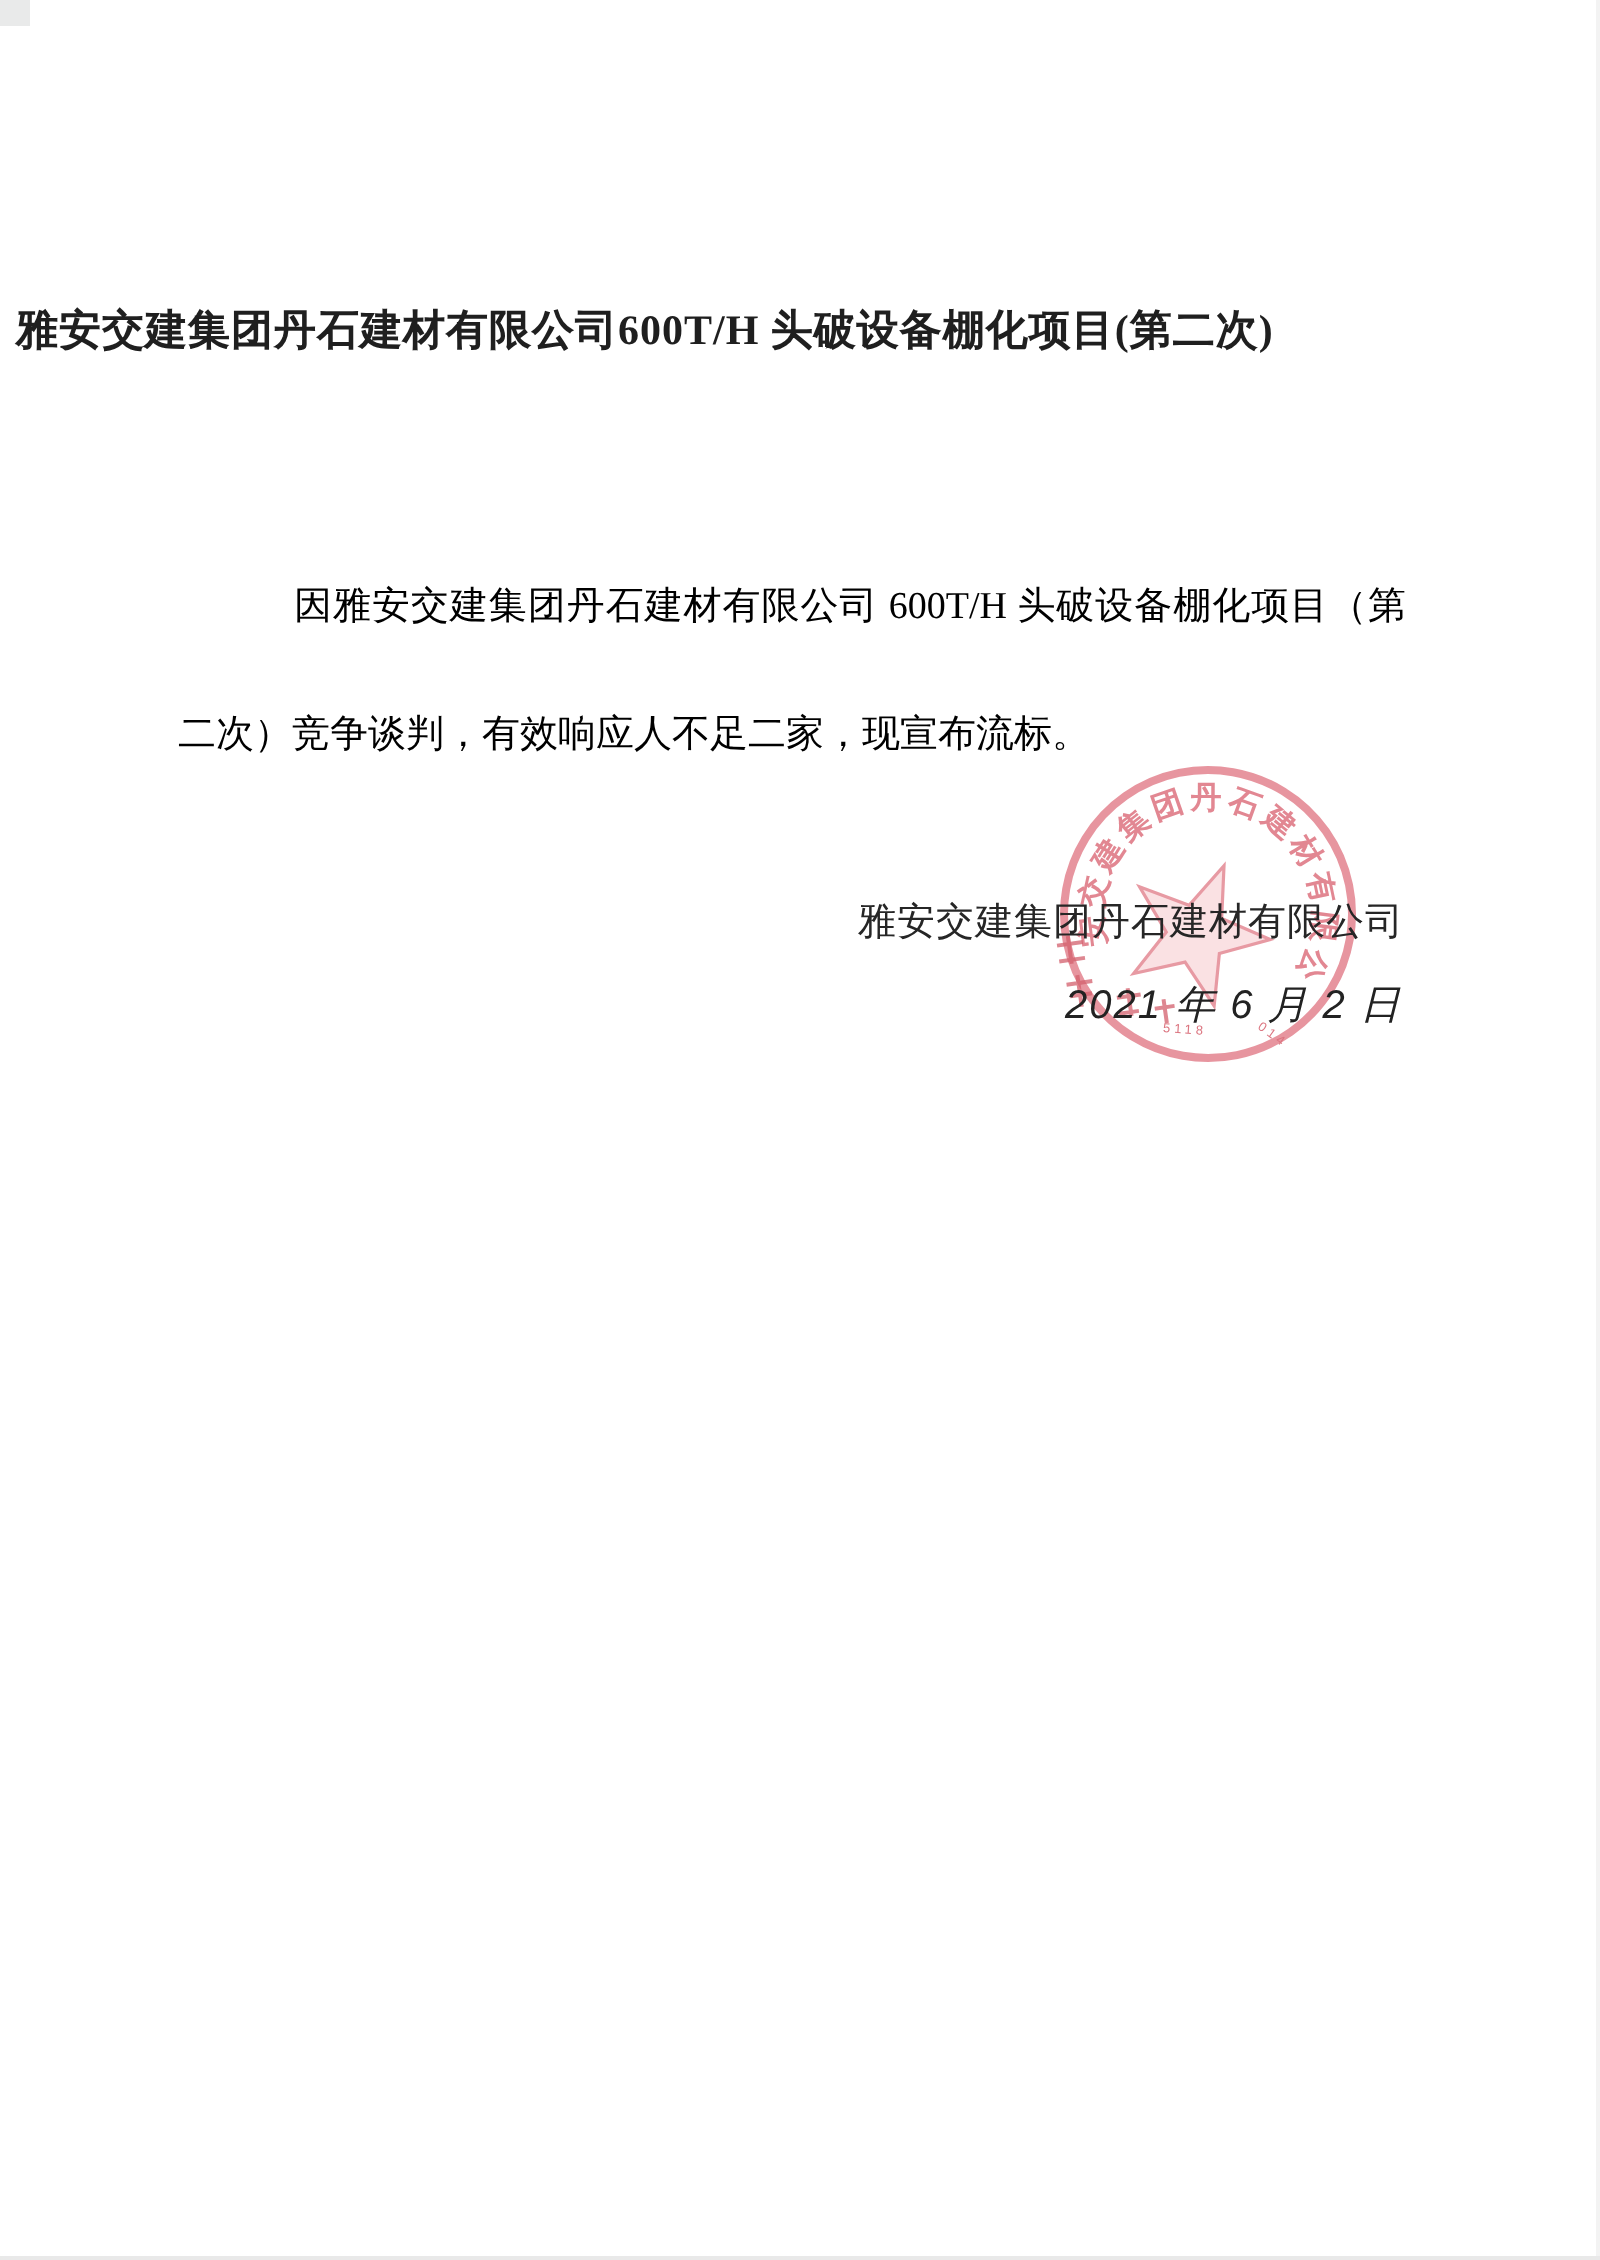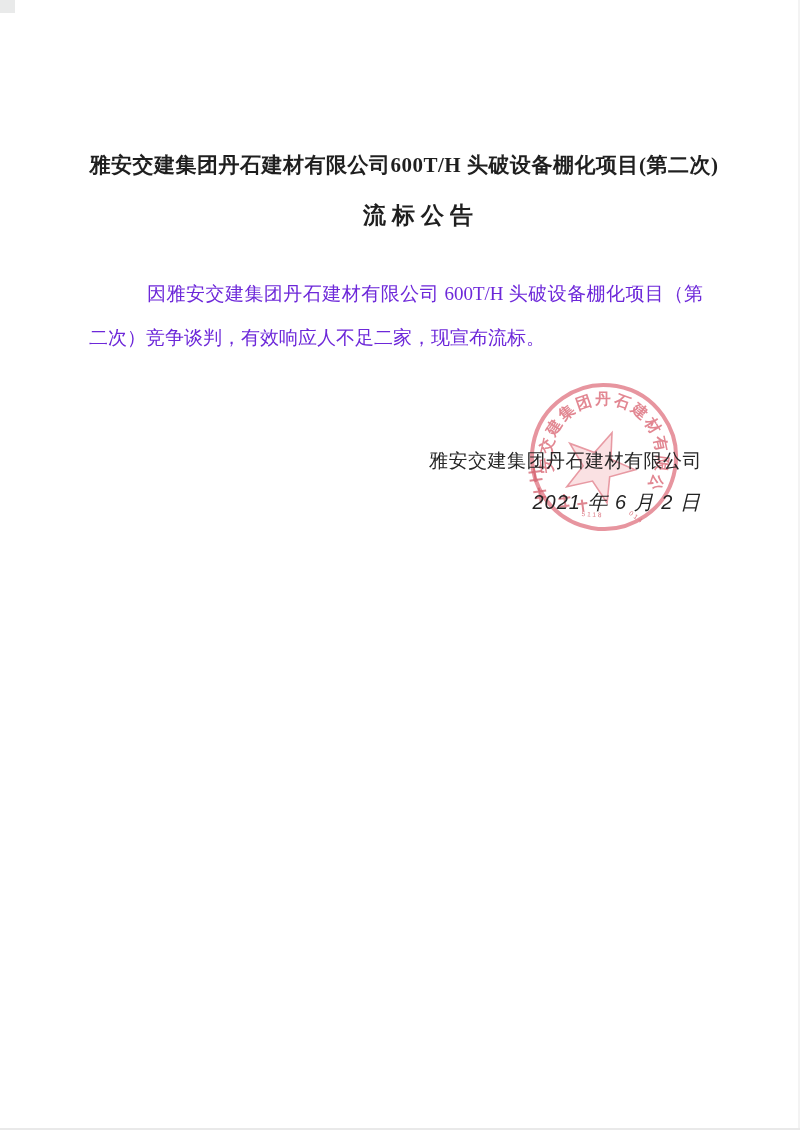--- a/index.html
+++ b/index.html
@@ -29,21 +29,21 @@
     position: absolute;
     left: 0; bottom: 0;
     width: 100%; height: 2px;
     background: #e9e9e9;
   }
   .title-line1 {
     position: absolute;
     top: 151px; left: 0;
     width: 800px;
     padding-left: 8px;
-    text-align: center;
+    text-align: left;
     font-size: 21px;
     font-weight: 700;
     letter-spacing: 0.5px;
     color: #1f1f1f;
   }
   .title-line2 {
     position: absolute;
     top: 200px; left: 0;
     width: 800px;
     padding-left: 42px;
@@ -51,24 +51,24 @@
     font-size: 23px;
     font-weight: 700;
     letter-spacing: 6px;
     color: #1f1f1f;
   }
   .body-text {
     position: absolute;
     top: 272px; left: 89px;
     width: 614px;
     font-size: 19px;
-    line-height: 44px;
+    line-height: 64px;
     text-align: justify;
     text-indent: 58px;
-    color: #6d28d9;
+    color: #000000;
   }
   .signature {
     position: absolute;
     top: 448px; left: 0;
     width: 702px;
     text-align: right;
     font-size: 19px;
     letter-spacing: 0.5px;
     color: #262626;
     z-index: 3;
@@ -109,21 +109,20 @@
 </style>
 </head>
 <body>
 
 <div class="page">
 
   <div class="corner-artifact"></div>
 
   <div class="title-line1">雅安交建集团丹石建材有限公司600T/H 头破设备棚化项目(第二次)</div>
 
-  <div class="title-line2">流标公告</div>
 
   <p class="body-text">因雅安交建集团丹石建材有限公司 600T/H 头破设备棚化项目（第二次）竞争谈判，有效响应人不足二家，现宣布流标。</p>
 
   <svg class="seal" viewBox="0 0 156 156" aria-hidden="true">
     <g transform="rotate(10 78 78)">
       <circle cx="78" cy="78" r="72" fill="none" stroke="#e2808c" stroke-width="4" stroke-opacity="0.9"></circle>
       <path id="sealArcPath" d="M 34.6,108.4 A 53,53 0 1 1 121.4,108.4" fill="none"></path>
       <text class="seal-arc-text">
         <textPath href="#sealArcPath" startOffset="50%" text-anchor="middle">雅安交建集团丹石建材有限公司</textPath>
       </text>

